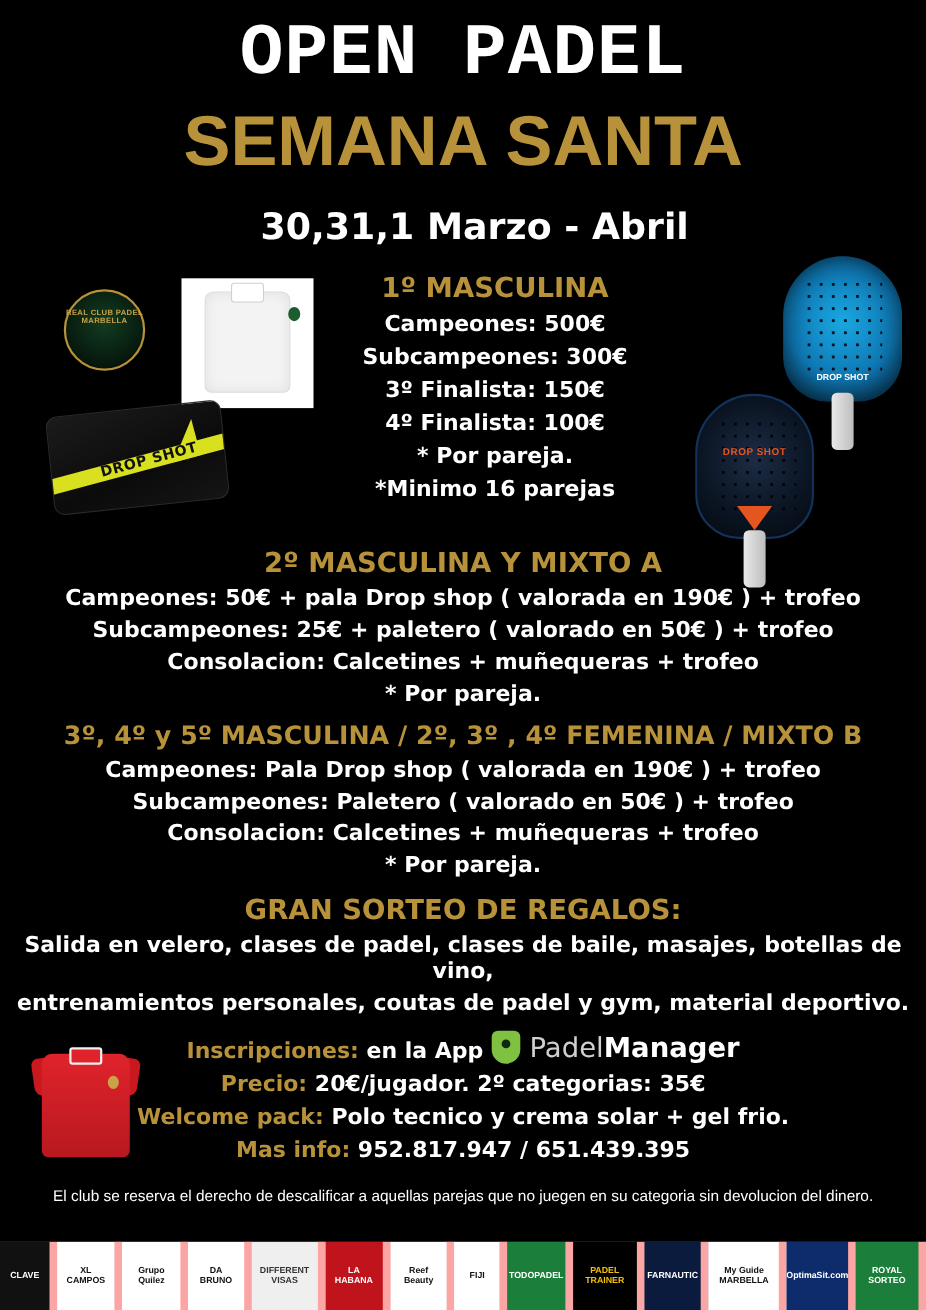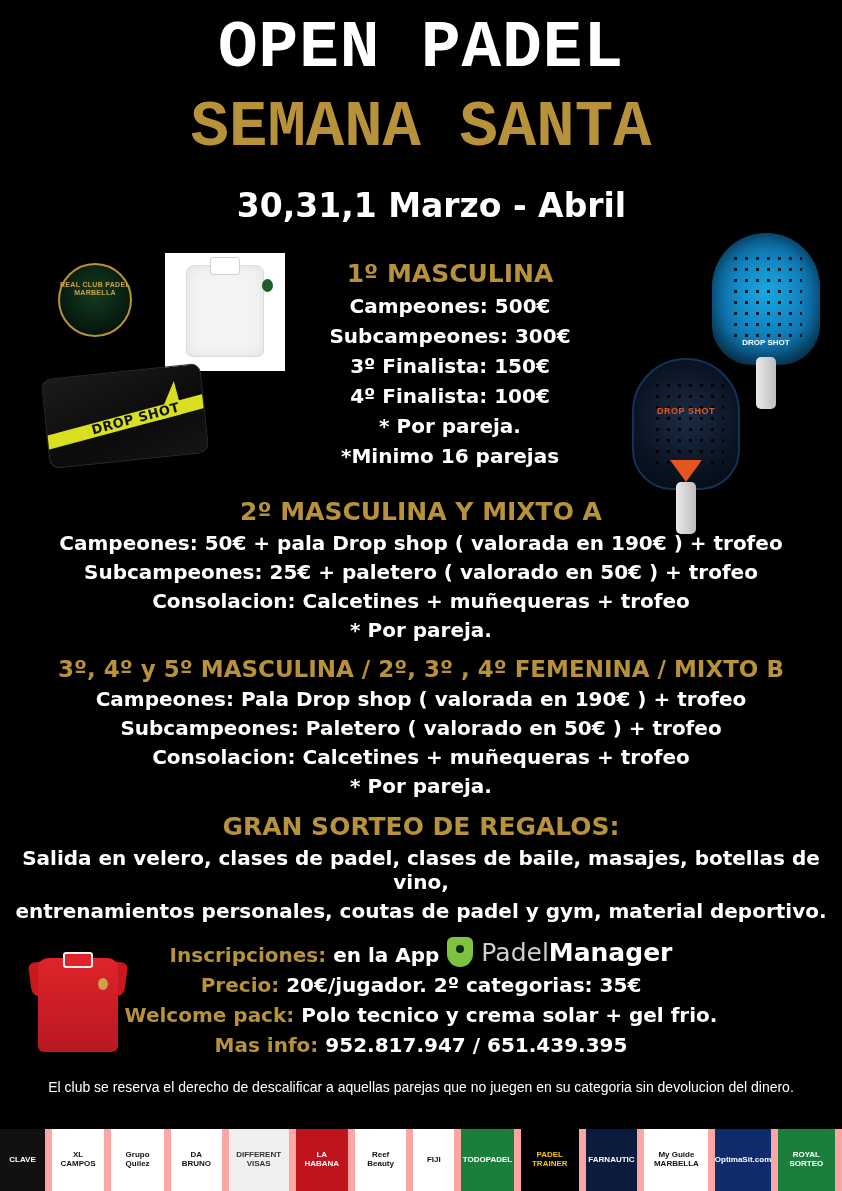--- a/index.html
+++ b/index.html
@@ -27,41 +27,41 @@
     line-height: 1.0;
     font-family: Liberation Mono, monospace;
   }
   .title-sub {
     text-align: center;
     font-size: 64px;
     font-weight: bold;
     color: #b8923a;
     line-height: 1.0;
     margin-top: 14px;
-    font-family: Liberation Mono, monospace;
+    font-family: Liberation Sans, sans-serif;
   }
   .title-dates {
     text-align: center;
     font-size: 33px;
     font-weight: bold;
     color: #ffffff;
     margin-top: 26px;
     font-family: "DejaVu Sans", sans-serif;
     margin-left: 21px;
   }
 
   
   .sec1 {
     position: relative;
     margin-top: 18px;
     height: 240px;
   }
   .sec1-text {
     position: absolute;
-    left: 290px; top: 16px; width: 320px;
+    left: 290px; top: 4px; width: 320px;
     text-align: center;
   }
   .sec-heading {
     color: #b8923a;
     font-weight: bold;
     font-size: 25px;
     font-family: "DejaVu Sans", sans-serif;
   }
   .sec1-line {
     font-size: 20px;

